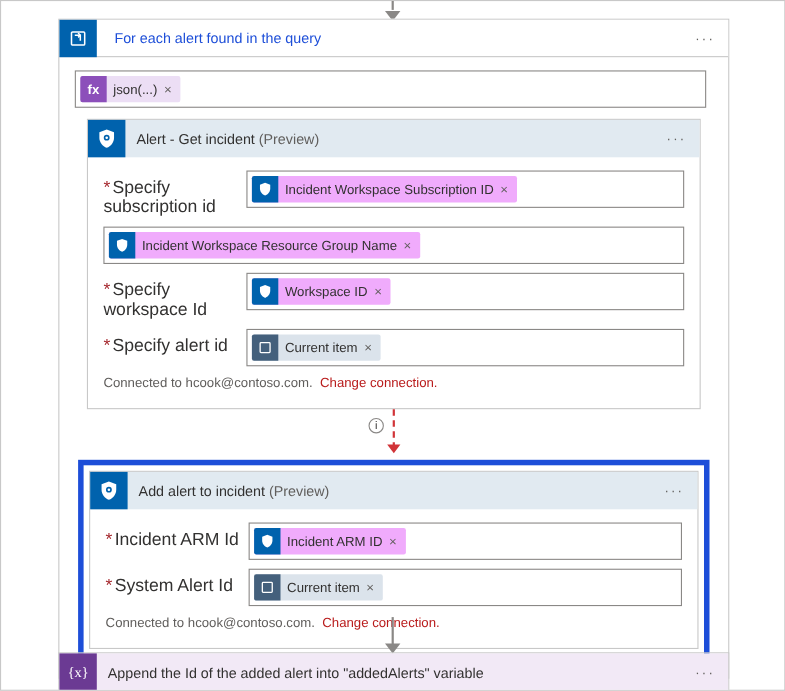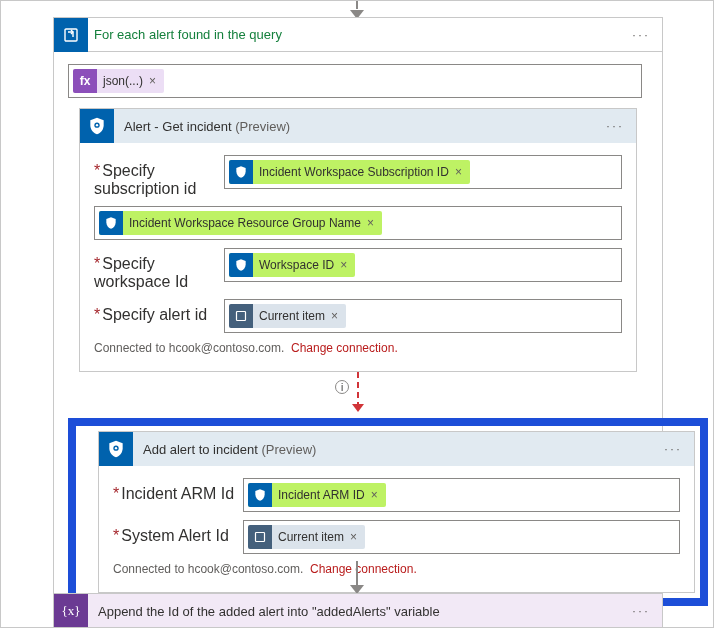--- a/index.html
+++ b/index.html
@@ -59,22 +59,22 @@
     background: #fff;
   }
   .icon-sq {
     width: 34px; height: 34px;
     display: flex; align-items: center; justify-content: center;
     background: #0062ad;
     color: #fff;
     flex-shrink: 0;
   }
   .foreach-title {
-    padding: 0 6px;
-    color: #15803d;
+    padding: 0 16px;
+    color: #1d4ed8;
   }
   .dots {
     margin-left: auto;
     padding: 0 12px;
     color: #605e5c;
     letter-spacing: 2px;
     font-size: 12px;
     cursor: pointer;
   }
   .body-pad {
@@ -110,21 +110,21 @@
   }
   .token .t-ico {
     width: 24px; height: 24px;
     display: flex; align-items: center; justify-content: center;
     color: #fff;
     font-weight: 600;
     font-size: 12px;
     border-radius: 2px 0 0 2px;
   }
   .token.purple .t-ico { background: #8c4fba; }
-  .token.blue { background: #bef264; }
+  .token.blue { background: #f0abfc; }
   .token.blue .t-ico { background: #0062ad; }
   .token.navy { background: #dbe3eb; }
   .token.navy .t-ico { background: #44607c; }
   .token .t-txt { padding: 0 4px 0 6px; }
   .token .t-x { color: #605e5c; cursor: pointer; padding: 0 2px; }
 
   
   .action-card {
     margin: 10px auto 0 auto;
     width: 558px;
@@ -203,24 +203,24 @@
     background: #fff;
     border: 1px solid #8a8886;
     border-radius: 50%;
     width: 14px; height: 14px;
     font-size: 10px; line-height: 13px;
     text-align: center;
     color: #323130;
   }
 
   .red-box {
-    border: 8px solid #1d4ed8;
+    border: 5px solid #1d4ed8;
     margin: 0 auto;
-    width: 640px;
-    padding: 5px 5px 5px 22px;
+    width: 574px;
+    padding: 5px 5px 5px 5px;
     background: transparent;
   }
   .red-box .action-card { width: 100%; margin-top: 0; }
 
   
   .arrow-gap {
     position: absolute;
     left: 50%;
     transform: translateX(-50%);
     top: 560px;

